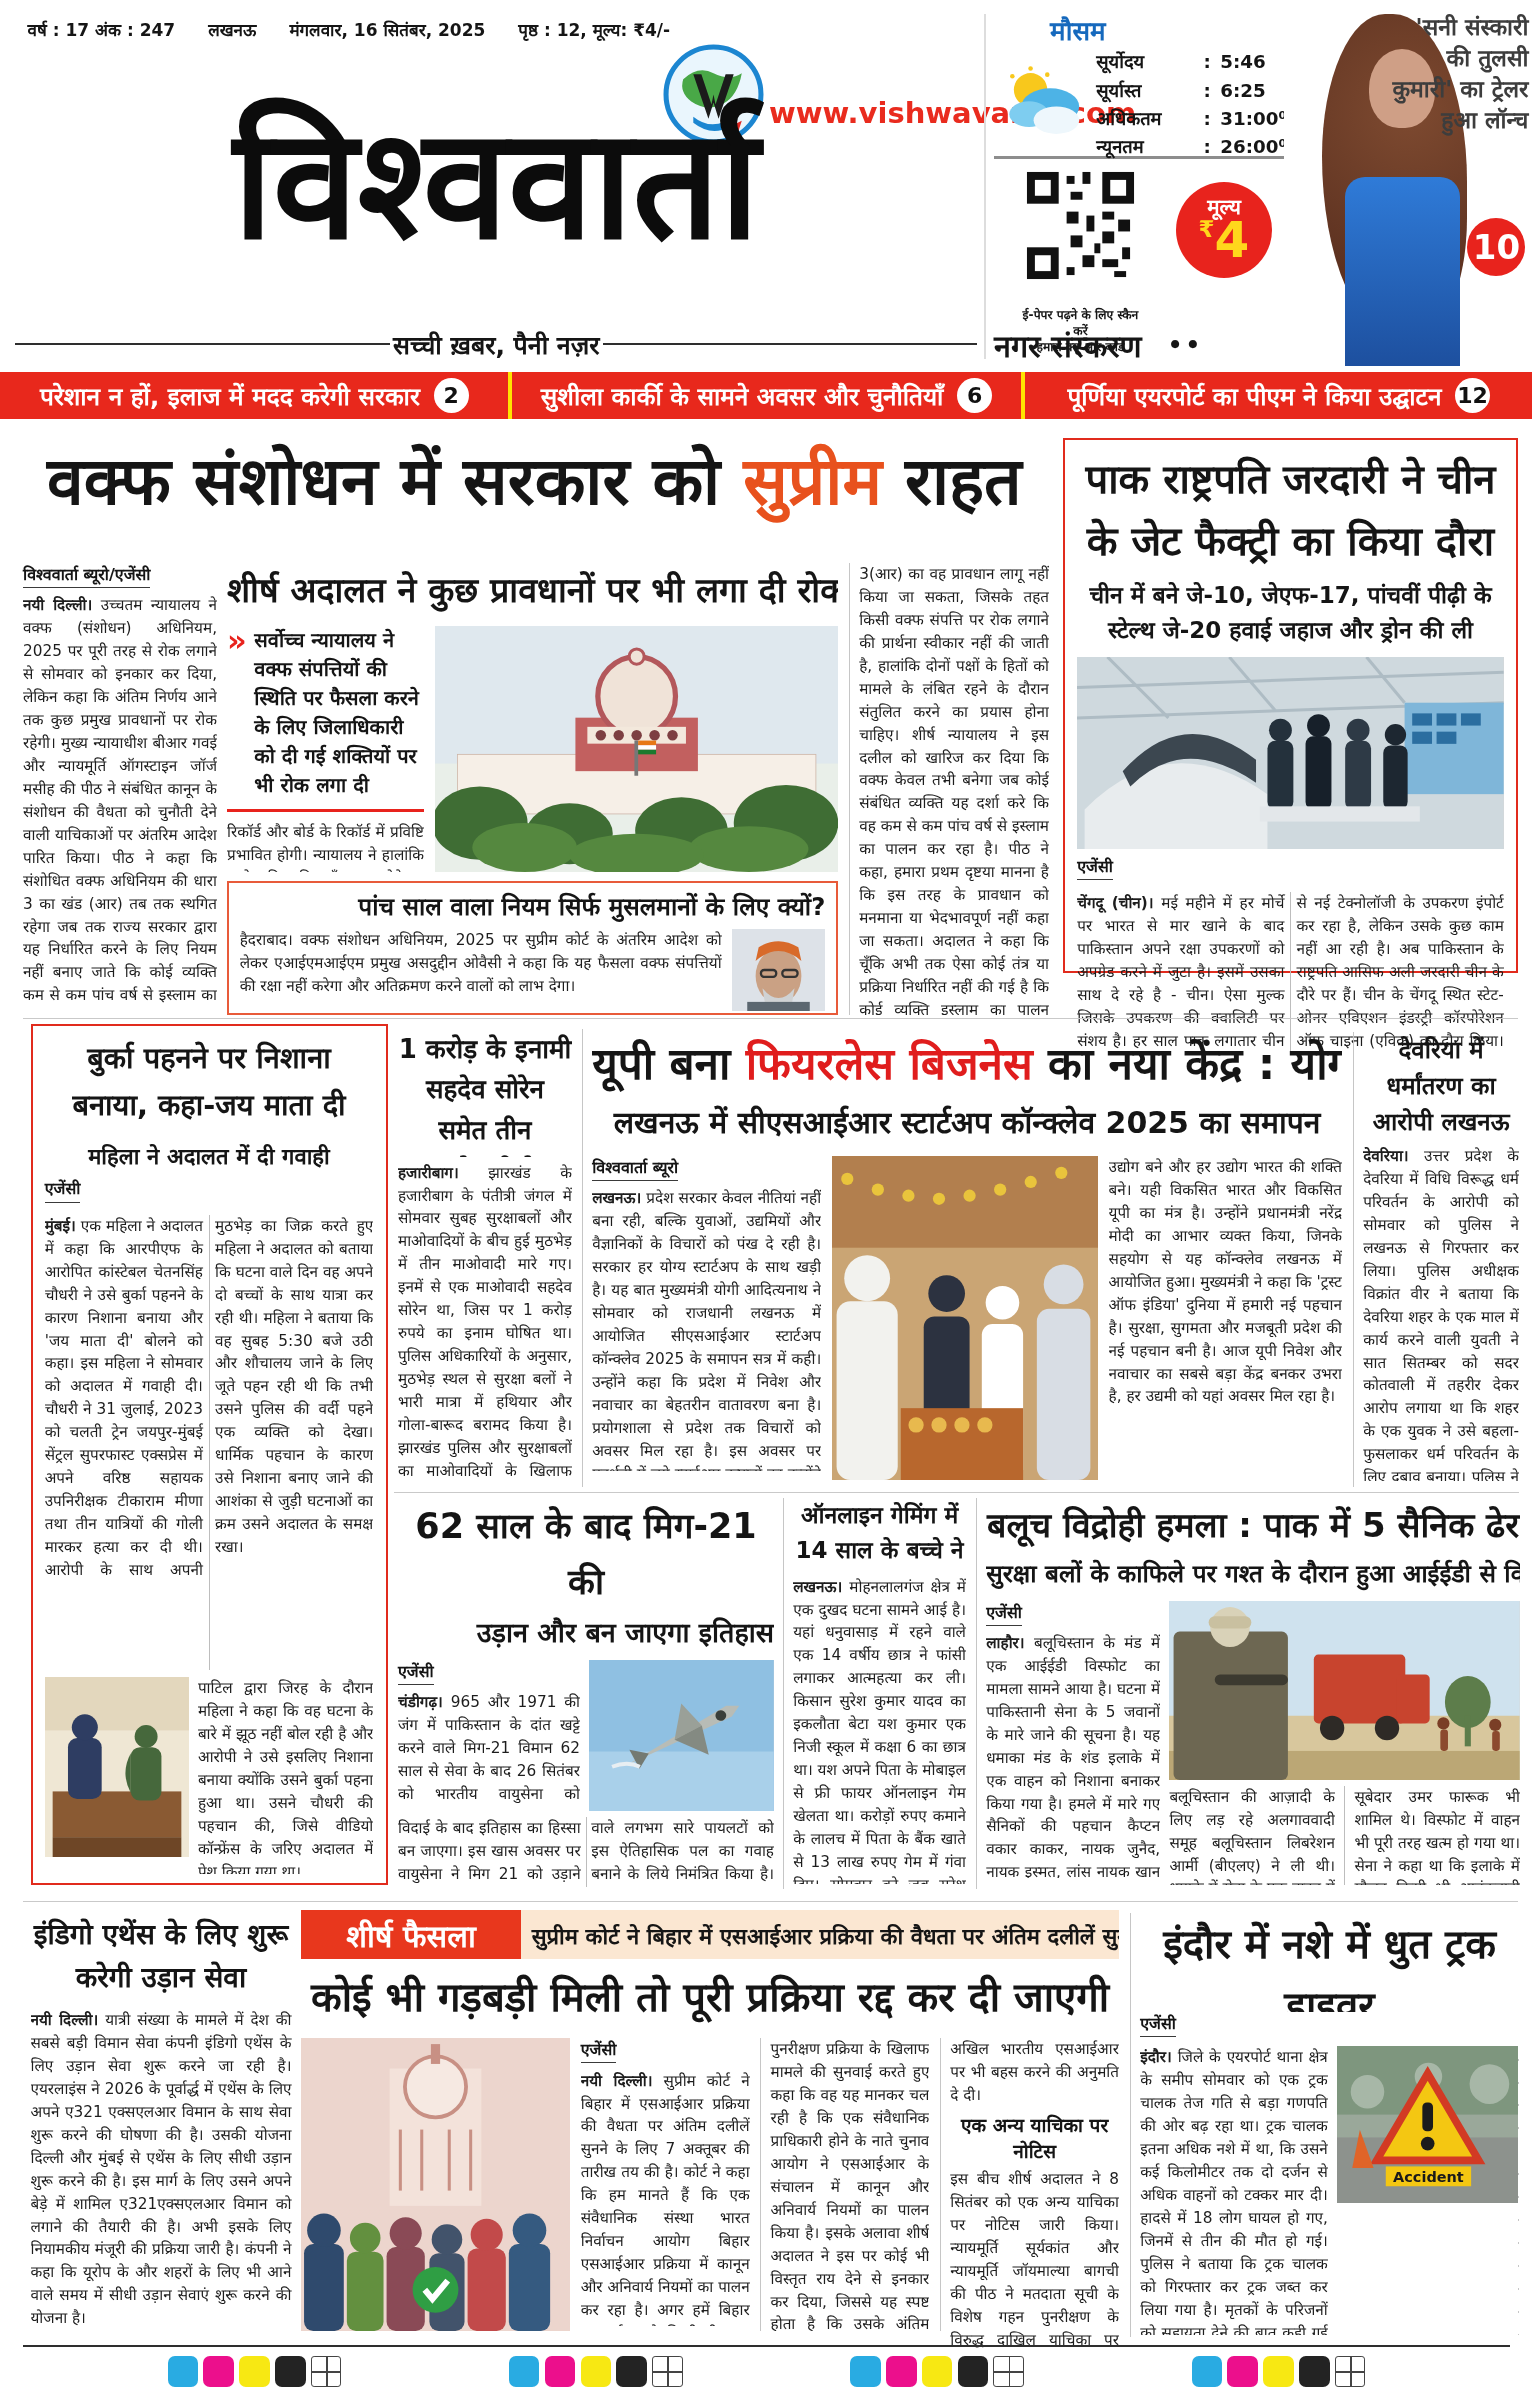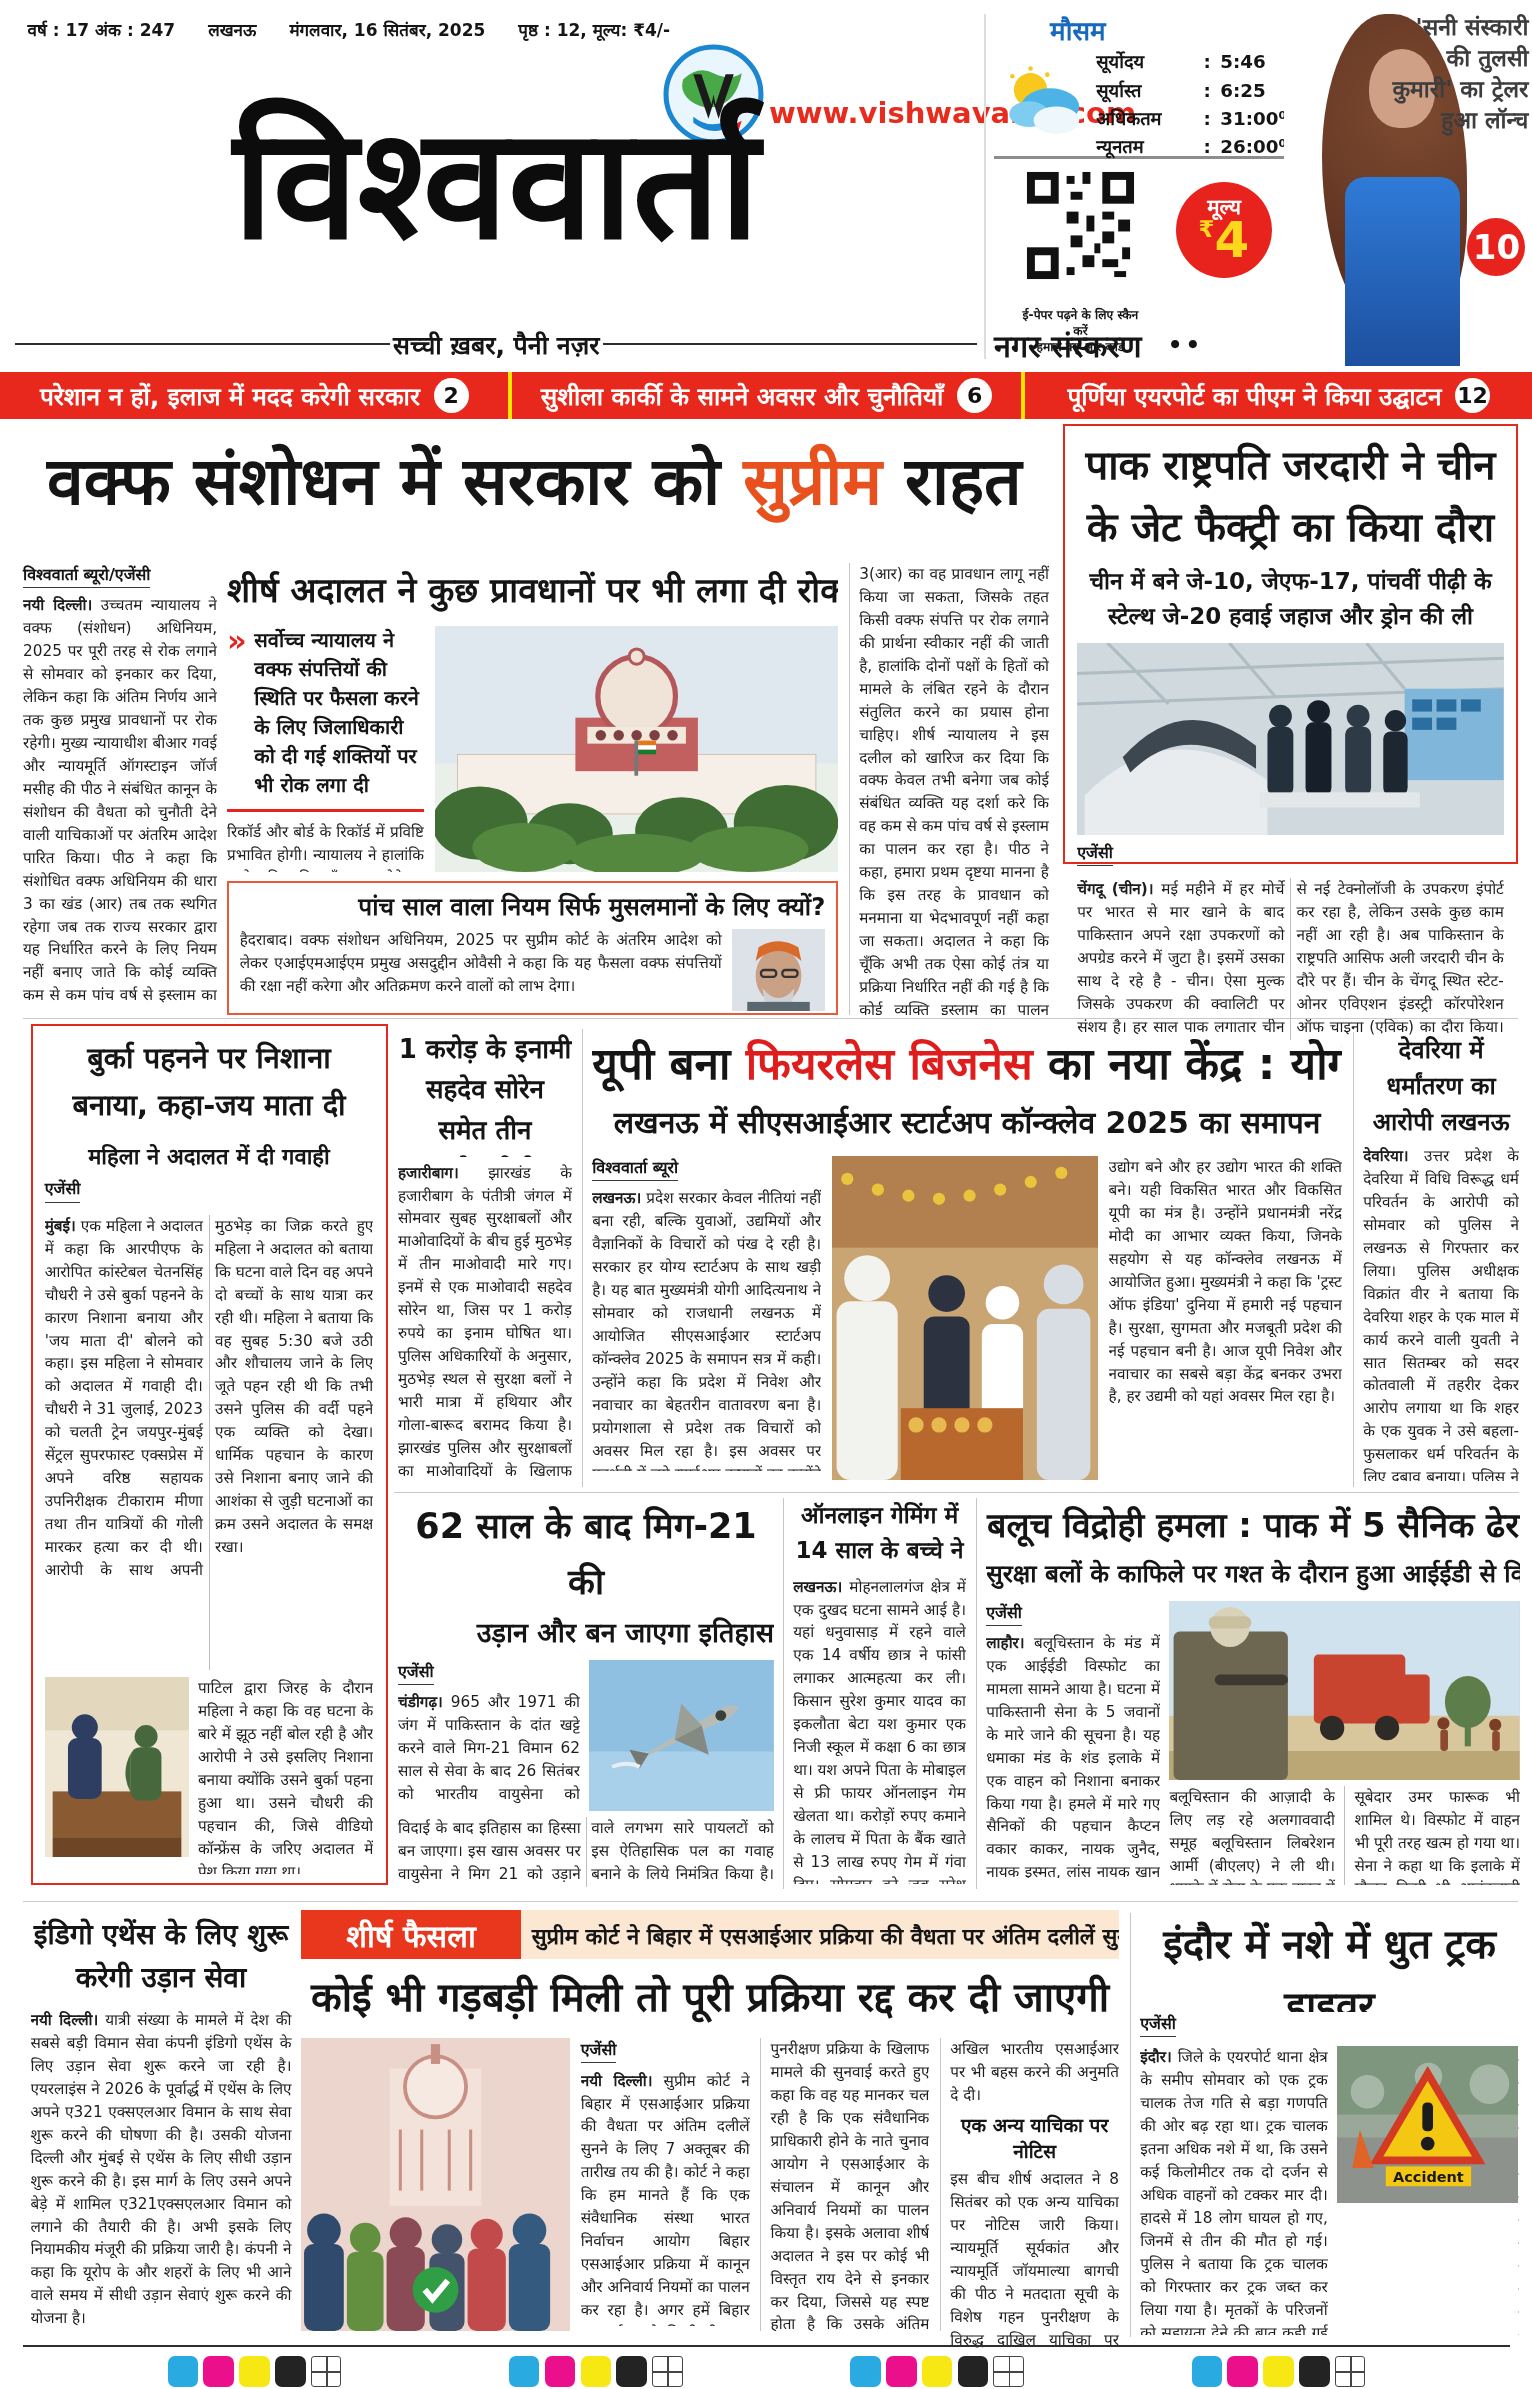--- a/index.html
+++ b/index.html
@@ -80,21 +80,21 @@
   .under-callout{margin-top:9.2px;flex:1}
   .sc-photo{flex:1;height:246px}
   .owaisi-box{margin-top:9.2px;height:134px;border:2.3px solid #e85b3a;padding:6.1px 10.7px;overflow:hidden}
   .owaisi-head{font-size:24.4px;font-weight:800;text-align:right;line-height:1.45;white-space:nowrap;overflow:hidden}
   .owaisi-row{display:flex;gap:10.7px;margin-top:4.6px}
   .owaisi-row .bodytext{flex:1;height:82px}
   .owaisi-photo{width:93px;height:82px}
   .lead-col5{left:849px;top:563px;width:200px;height:452px}
 
   
-  .zardari{left:1063px;top:424px;width:455px;height:440px;padding:7.6px 12.2px}
+  .zardari{left:1063px;top:438px;width:455px;height:535px;padding:7.6px 12.2px}
   .z-head{font-size:40px;font-weight:800;text-align:center;line-height:1.55;overflow:hidden;height:127px}
   .z-sub{font-size:23px;font-weight:700;text-align:center;line-height:1.55;margin-top:3.1px;height:73px;overflow:hidden}
   .z-photo{margin-top:6.1px;height:192px}
   .z-body{margin-top:6.1px;columns:2;column-gap:12.2px;column-rule:0.8px solid #bdbdbd;height:162px;overflow:hidden}
 
   .hrule{background:#c9c9c9;height:0.8px}
 
   
   .burqa{left:30.5px;top:1024px;width:357px;height:861px;padding:9.2px 12.2px;display:flex;flex-direction:column}
   .b-head{font-size:29px;font-weight:800;text-align:center;line-height:1.6;height:96px;overflow:hidden}

